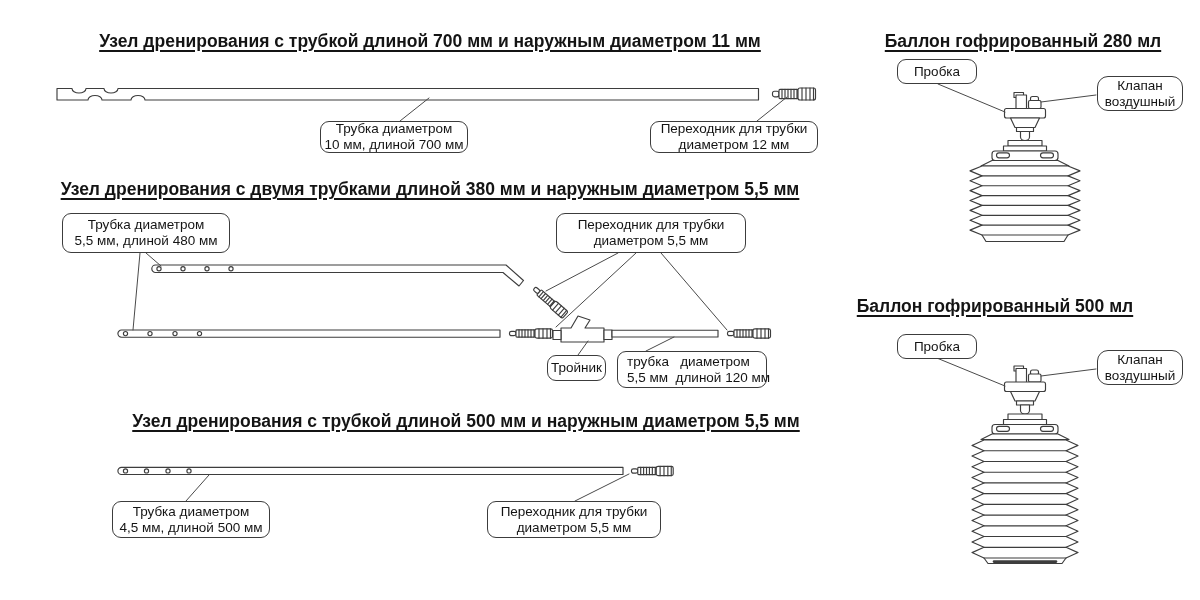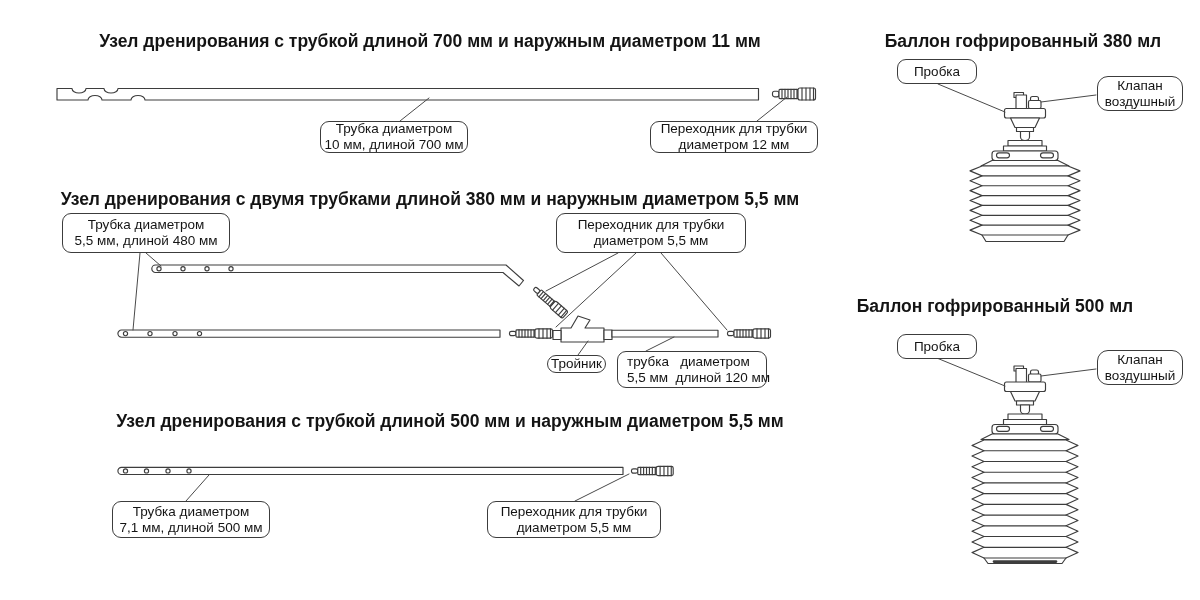--- a/index.html
+++ b/index.html
@@ -1,20 +1,20 @@
 <!DOCTYPE html>
 <html><head>
 <meta charset="utf-8">
 <style>
   html,body{margin:0;padding:0;background:#ffffff;}
   .stage{position:relative;width:1200px;height:600px;background:#ffffff;
          font-family:"Liberation Sans",sans-serif;overflow:hidden;color:#141414;}
   .stage svg{position:absolute;left:0;top:0;}
   .title{position:absolute;font-weight:bold;font-size:17.5px;line-height:20px;
-         text-align:center;text-underline-offset:3px;
+         text-align:center;text-decoration:underline;text-underline-offset:3px;
          text-decoration-thickness:1.6px;letter-spacing:0px;white-space:nowrap;}
   .lblbox{position:absolute;box-sizing:border-box;border:1.4px solid #3c3c3c;
           border-radius:9px;background:#ffffff;display:flex;flex-direction:column;
           justify-content:center;align-items:center;font-size:13.5px;line-height:16px;
           text-align:center;padding:1px 3px;z-index:2;}
   .lblbox span{white-space:pre;}
   .lblbox.left-align{align-items:flex-start;text-align:left;padding-left:9px;}
 </style>
 </head>
 <body>
@@ -101,53 +101,53 @@
     <g>
       <use href="#balloon-top" transform="translate(0,273.5)"></use>
       <path fill="#fff" d="M984,440 L972,445.4 L984,450.7 L972,456.1 L984,461.5 L972,466.8 L984,472.2 L972,477.5 L984,482.9 L972,488.3 L984,493.6 L972,499 L984,504.4 L972,509.7 L984,515.1 L972,520.5 L984,525.8 L972,531.2 L984,536.5 L972,541.9 L984,547.3 L972,552.6 L984,558 L988,563.5 H1062 L1066,558 L1078,552.6 L1066,547.3 L1078,541.9 L1066,536.5 L1078,531.2 L1066,525.8 L1078,520.5 L1066,515.1 L1078,509.7 L1066,504.4 L1078,499 L1066,493.6 L1078,488.3 L1066,482.9 L1078,477.5 L1066,472.2 L1078,466.8 L1066,461.5 L1078,456.1 L1066,450.7 L1078,445.4 L1066,440 Z"></path>
       <path d="M984,450.7 H1066 M984,461.5 H1066 M984,472.2 H1066 M984,482.9 H1066 M984,493.6 H1066 M984,504.4 H1066 M984,515.1 H1066 M984,525.8 H1066 M984,536.5 H1066 M984,547.3 H1066 M984,558 H1066"></path>
       <path stroke-width="2.6" d="M994,561.6 H1056"></path>
       <path stroke="#4a4a4a" stroke-width="1" d="M938,358.5 L1005,386 M1096,369 L1041,376"></path>
     </g>
   </svg>
 
   <div class="title" style="left:0;top:31px;width:860px;">Узел дренирования с трубкой длиной 700 мм и наружным диаметром 11 мм</div>
-  <div class="title" style="left:0;top:179px;width:860px;margin-top:10px;">Узел дренирования с двумя трубками длиной 380 мм и наружным диаметром 5,5 мм</div>
-  <div class="title" style="left:0;top:411px;width:860px;padding-left:20px;">Узел дренирования с трубкой длиной 500 мм и наружным диаметром 5,5 мм</div>
-  <div class="title" style="left:848px;top:31px;width:350px;">Баллон гофрированный 380 мл</div>
+  <div class="title" style="left:0;top:179px;width:860px;">Узел дренирования с двумя трубками длиной 380 мм и наружным диаметром 5,5 мм</div>
+  <div class="title" style="left:16px;top:411px;width:860px;padding-left:20px;">Узел дренирования с трубкой длиной 500 мм и наружным диаметром 5,5 мм</div>
+  <div class="title" style="left:848px;top:31px;width:350px;">Баллон гофрированный 280 мл</div>
   <div class="title" style="left:820px;top:296px;width:350px;">Баллон гофрированный 500 мл</div>
 
   <div class="lblbox" style="left:320px;top:121px;width:148px;height:32px;">
     <span>Трубка диаметром</span>
     <span>10 мм, длиной 700 мм</span>
   </div>
   <div class="lblbox" style="left:650px;top:121px;width:168px;height:32px;">
     <span>Переходник для трубки</span>
     <span>диаметром 12 мм</span>
   </div>
 
   <div class="lblbox" style="left:62px;top:213px;width:168px;height:40px;">
     <span>Трубка диаметром</span>
     <span>5,5 мм, длиной 480 мм</span>
   </div>
   <div class="lblbox" style="left:556px;top:213px;width:190px;height:40px;">
     <span>Переходник для трубки</span>
     <span>диаметром 5,5 мм</span>
   </div>
-  <div class="lblbox" style="left:547px;top:355px;width:59px;height:18px;">
+  <div class="lblbox" style="left:547px;top:355px;width:59px;height:26px;">
     <span>Тройник</span>
   </div>
   <div class="lblbox left-align" style="left:617px;top:351px;width:150px;height:37px;">
     <span>трубка   диаметром</span>
     <span>5,5 мм  длиной 120 мм</span>
   </div>
 
   <div class="lblbox" style="left:112px;top:501px;width:158px;height:37px;">
     <span>Трубка диаметром</span>
-    <span>7,1 мм, длиной 500 мм</span>
+    <span>4,5 мм, длиной 500 мм</span>
   </div>
   <div class="lblbox" style="left:487px;top:501px;width:174px;height:37px;">
     <span>Переходник для трубки</span>
     <span>диаметром 5,5 мм</span>
   </div>
 
   <div class="lblbox" style="left:897px;top:59px;width:80px;height:25px;">
     <span>Пробка</span>
   </div>
   <div class="lblbox" style="left:1097px;top:76px;width:86px;height:35px;border-radius:11px;">

